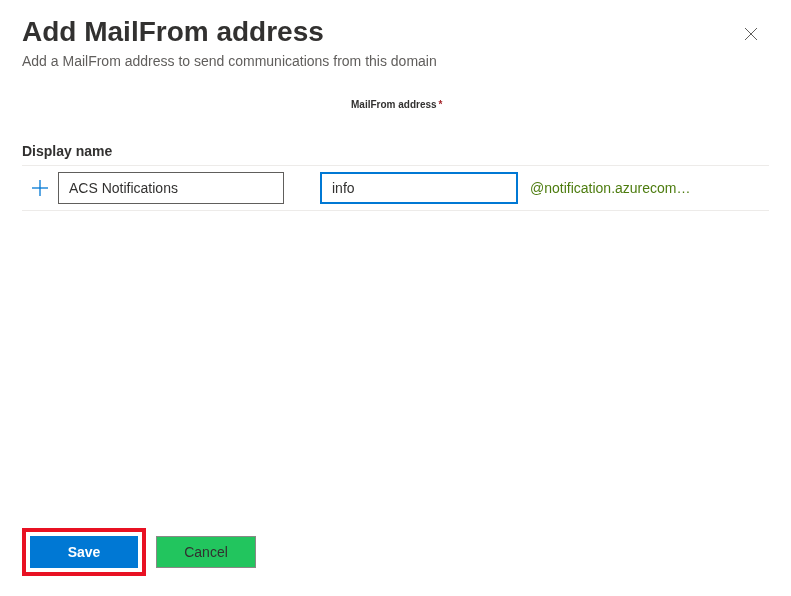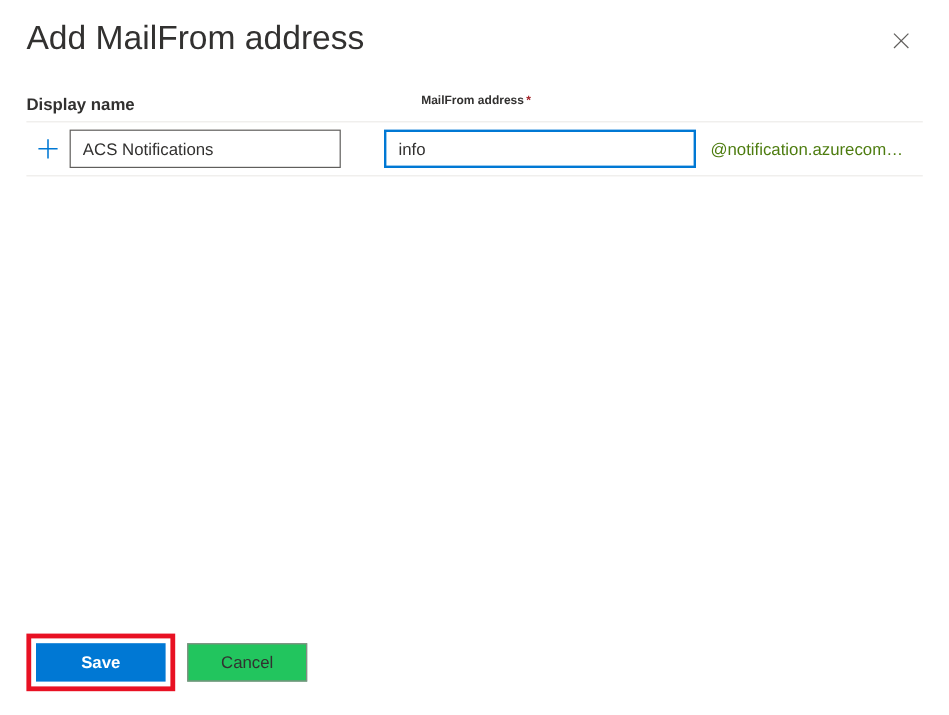--- a/index.html
+++ b/index.html
@@ -14,21 +14,21 @@
       height: 596px;
       position: relative;
       overflow: hidden;
     }
     .header {
       padding: 15px 22px 10px 22px;
       position: relative;
     }
     .title {
       font-size: 28px;
-      font-weight: 400;
+      font-weight: 700;
       color: #323130;
       line-height: 1.2;
     }
     .subtitle {
       font-size: 14px;
       color: #605e5c;
       margin-top: 4px;
     }
     .close-btn {
       position: absolute;
@@ -50,20 +50,21 @@
     }
     .labels-row {
       display: flex;
       margin-bottom: 6px;
     }
     .label-col-1 {
       width: 329px;
       font-size: 14px;
       font-weight: 600;
       color: #323130;
+      margin-top: 44px;
     }
     .label-col-2 {
       font-size: 10px;
       font-weight: 600;
       color: #323130;
     }
     .required {
       color: #a4262c;
       margin-left: 2px;
     }
@@ -91,21 +92,21 @@
       width: 226px;
       height: 32px;
       border: 1px solid #605e5c;
       padding: 0 10px;
       font-size: 14px;
       color: #323130;
       outline: none;
       margin-right: 36px;
     }
     .input-mailfrom {
-      width: 260px;
+      width: 198px;
       height: 32px;
       border: 2px solid #0078d4;
       padding: 0 10px;
       font-size: 14px;
       color: #323130;
       outline: none;
     }
     .domain-suffix {
       font-size: 14px;
       color: #4d7c0f;
@@ -146,20 +147,21 @@
       font-size: 14px;
       font-weight: 400;
       cursor: pointer;
     }
   </style>
 </head>
 <body>
 
 <div class="header">
   <div class="title">Add MailFrom address</div>
+  <div class="subtitle">Add a MailFrom address to send communications from this domain</div>
   <div class="close-btn">
     <svg viewBox="0 0 16 16" fill="none" stroke="#605e5c" stroke-width="1">
       <line x1="2" y1="2" x2="14" y2="14"></line>
       <line x1="14" y1="2" x2="2" y2="14"></line>
     </svg>
   </div>
 </div>
 
 <div class="form-area">
   <div class="labels-row">

